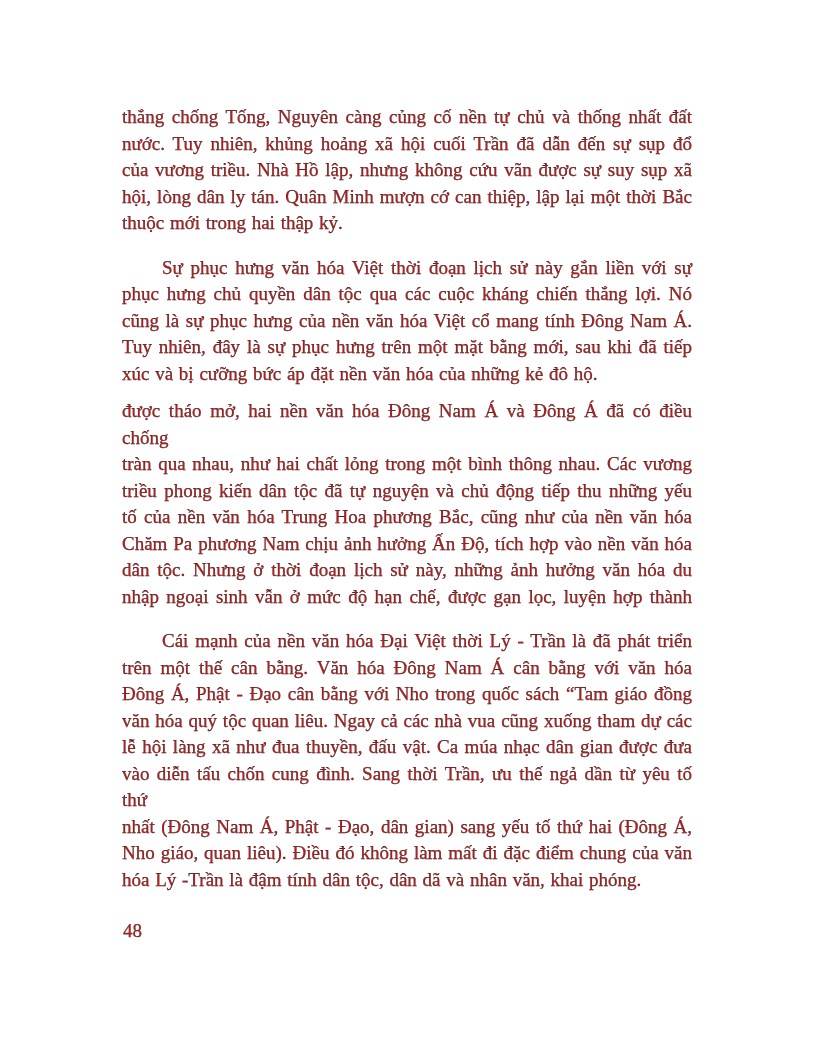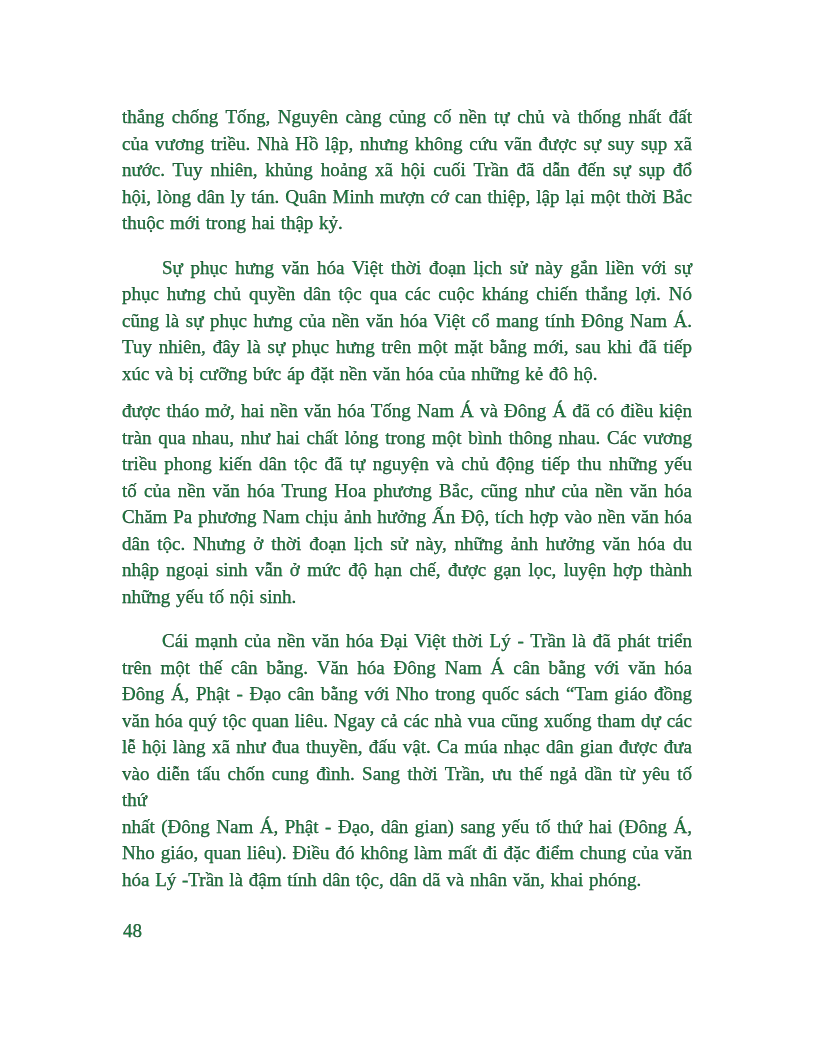--- a/index.html
+++ b/index.html
@@ -11,21 +11,21 @@
     width: 816px;
     height: 1056px;
     overflow: hidden;
   }
   .page {
     position: relative;
     width: 816px;
     height: 1056px;
     background: #ffffff;
     font-family: "Liberation Serif", "DejaVu Serif", serif;
-    color: #15803d;
+    color: #b91c1c;
     -webkit-text-stroke: 0.25px #111111;
   }
   .text-block {
     position: absolute;
     left: 122px;
     top: 104px;
     width: 570px;
   }
   .para {
     margin: 0 0 11px 0;
@@ -58,41 +58,40 @@
     text-align: center;
   }
 </style>
 </head>
 <body>
 
 <div class="page">
   <div class="text-block" id="text-block">
       <div class="para">
         <div class="line">thắng chống Tống, Nguyên càng củng cố nền tự chủ và thống nhất đất</div>
+        <div class="line">nước. Tuy nhiên, khủng hoảng xã hội cuối Trần đã dẫn đến sự sụp đổ</div>
         <div class="line">của vương triều. Nhà Hồ lập, nhưng không cứu vãn được sự suy sụp xã</div>
-        <div class="line">nước. Tuy nhiên, khủng hoảng xã hội cuối Trần đã dẫn đến sự sụp đổ</div>
         <div class="line">hội, lòng dân ly tán. Quân Minh mượn cớ can thiệp, lập lại một thời Bắc</div>
         <div class="line last">thuộc mới trong hai thập kỷ.</div>
       </div>
       <div class="para">
         <div class="line indent">Sự phục hưng văn hóa Việt thời đoạn lịch sử này gắn liền với sự</div>
         <div class="line">phục hưng chủ quyền dân tộc qua các cuộc kháng chiến thắng lợi. Nó</div>
         <div class="line">cũng là sự phục hưng của nền văn hóa Việt cổ mang tính Đông Nam Á.</div>
         <div class="line">Tuy nhiên, đây là sự phục hưng trên một mặt bằng mới, sau khi đã tiếp</div>
         <div class="line last">xúc và bị cưỡng bức áp đặt nền văn hóa của những kẻ đô hộ.</div>
       </div>
       <div class="para">
-        <div class="line">được tháo mở, hai nền văn hóa Tống Nam Á và Đông Á đã có điều kiện</div>
+        <div class="line">được tháo mở, hai nền văn hóa Đông Nam Á và Đông Á đã có điều chống</div>
         <div class="line">tràn qua nhau, như hai chất lỏng trong một bình thông nhau. Các vương</div>
         <div class="line">triều phong kiến dân tộc đã tự nguyện và chủ động tiếp thu những yếu</div>
         <div class="line">tố của nền văn hóa Trung Hoa phương Bắc, cũng như của nền văn hóa</div>
         <div class="line">Chăm Pa phương Nam chịu ảnh hưởng Ấn Độ, tích hợp vào nền văn hóa</div>
         <div class="line">dân tộc. Nhưng ở thời đoạn lịch sử này, những ảnh hưởng văn hóa du</div>
         <div class="line">nhập ngoại sinh vẫn ở mức độ hạn chế, được gạn lọc, luyện hợp thành</div>
-        <div class="line last">những yếu tố nội sinh.</div>
       </div>
       <div class="para">
         <div class="line indent">Cái mạnh của nền văn hóa Đại Việt thời Lý - Trần là đã phát triển</div>
         <div class="line">trên một thế cân bằng. Văn hóa Đông Nam Á cân bằng với văn hóa</div>
         <div class="line">Đông Á, Phật - Đạo cân bằng với Nho trong quốc sách “Tam giáo đồng</div>
         <div class="line">văn hóa quý tộc quan liêu. Ngay cả các nhà vua cũng xuống tham dự các</div>
         <div class="line">lễ hội làng xã như đua thuyền, đấu vật. Ca múa nhạc dân gian được đưa</div>
         <div class="line">vào diễn tấu chốn cung đình. Sang thời Trần, ưu thế ngả dần từ yêu tố thứ</div>
         <div class="line">nhất (Đông Nam Á, Phật - Đạo, dân gian) sang yếu tố thứ hai (Đông Á,</div>
         <div class="line">Nho giáo, quan liêu). Điều đó không làm mất đi đặc điểm chung của văn</div>

